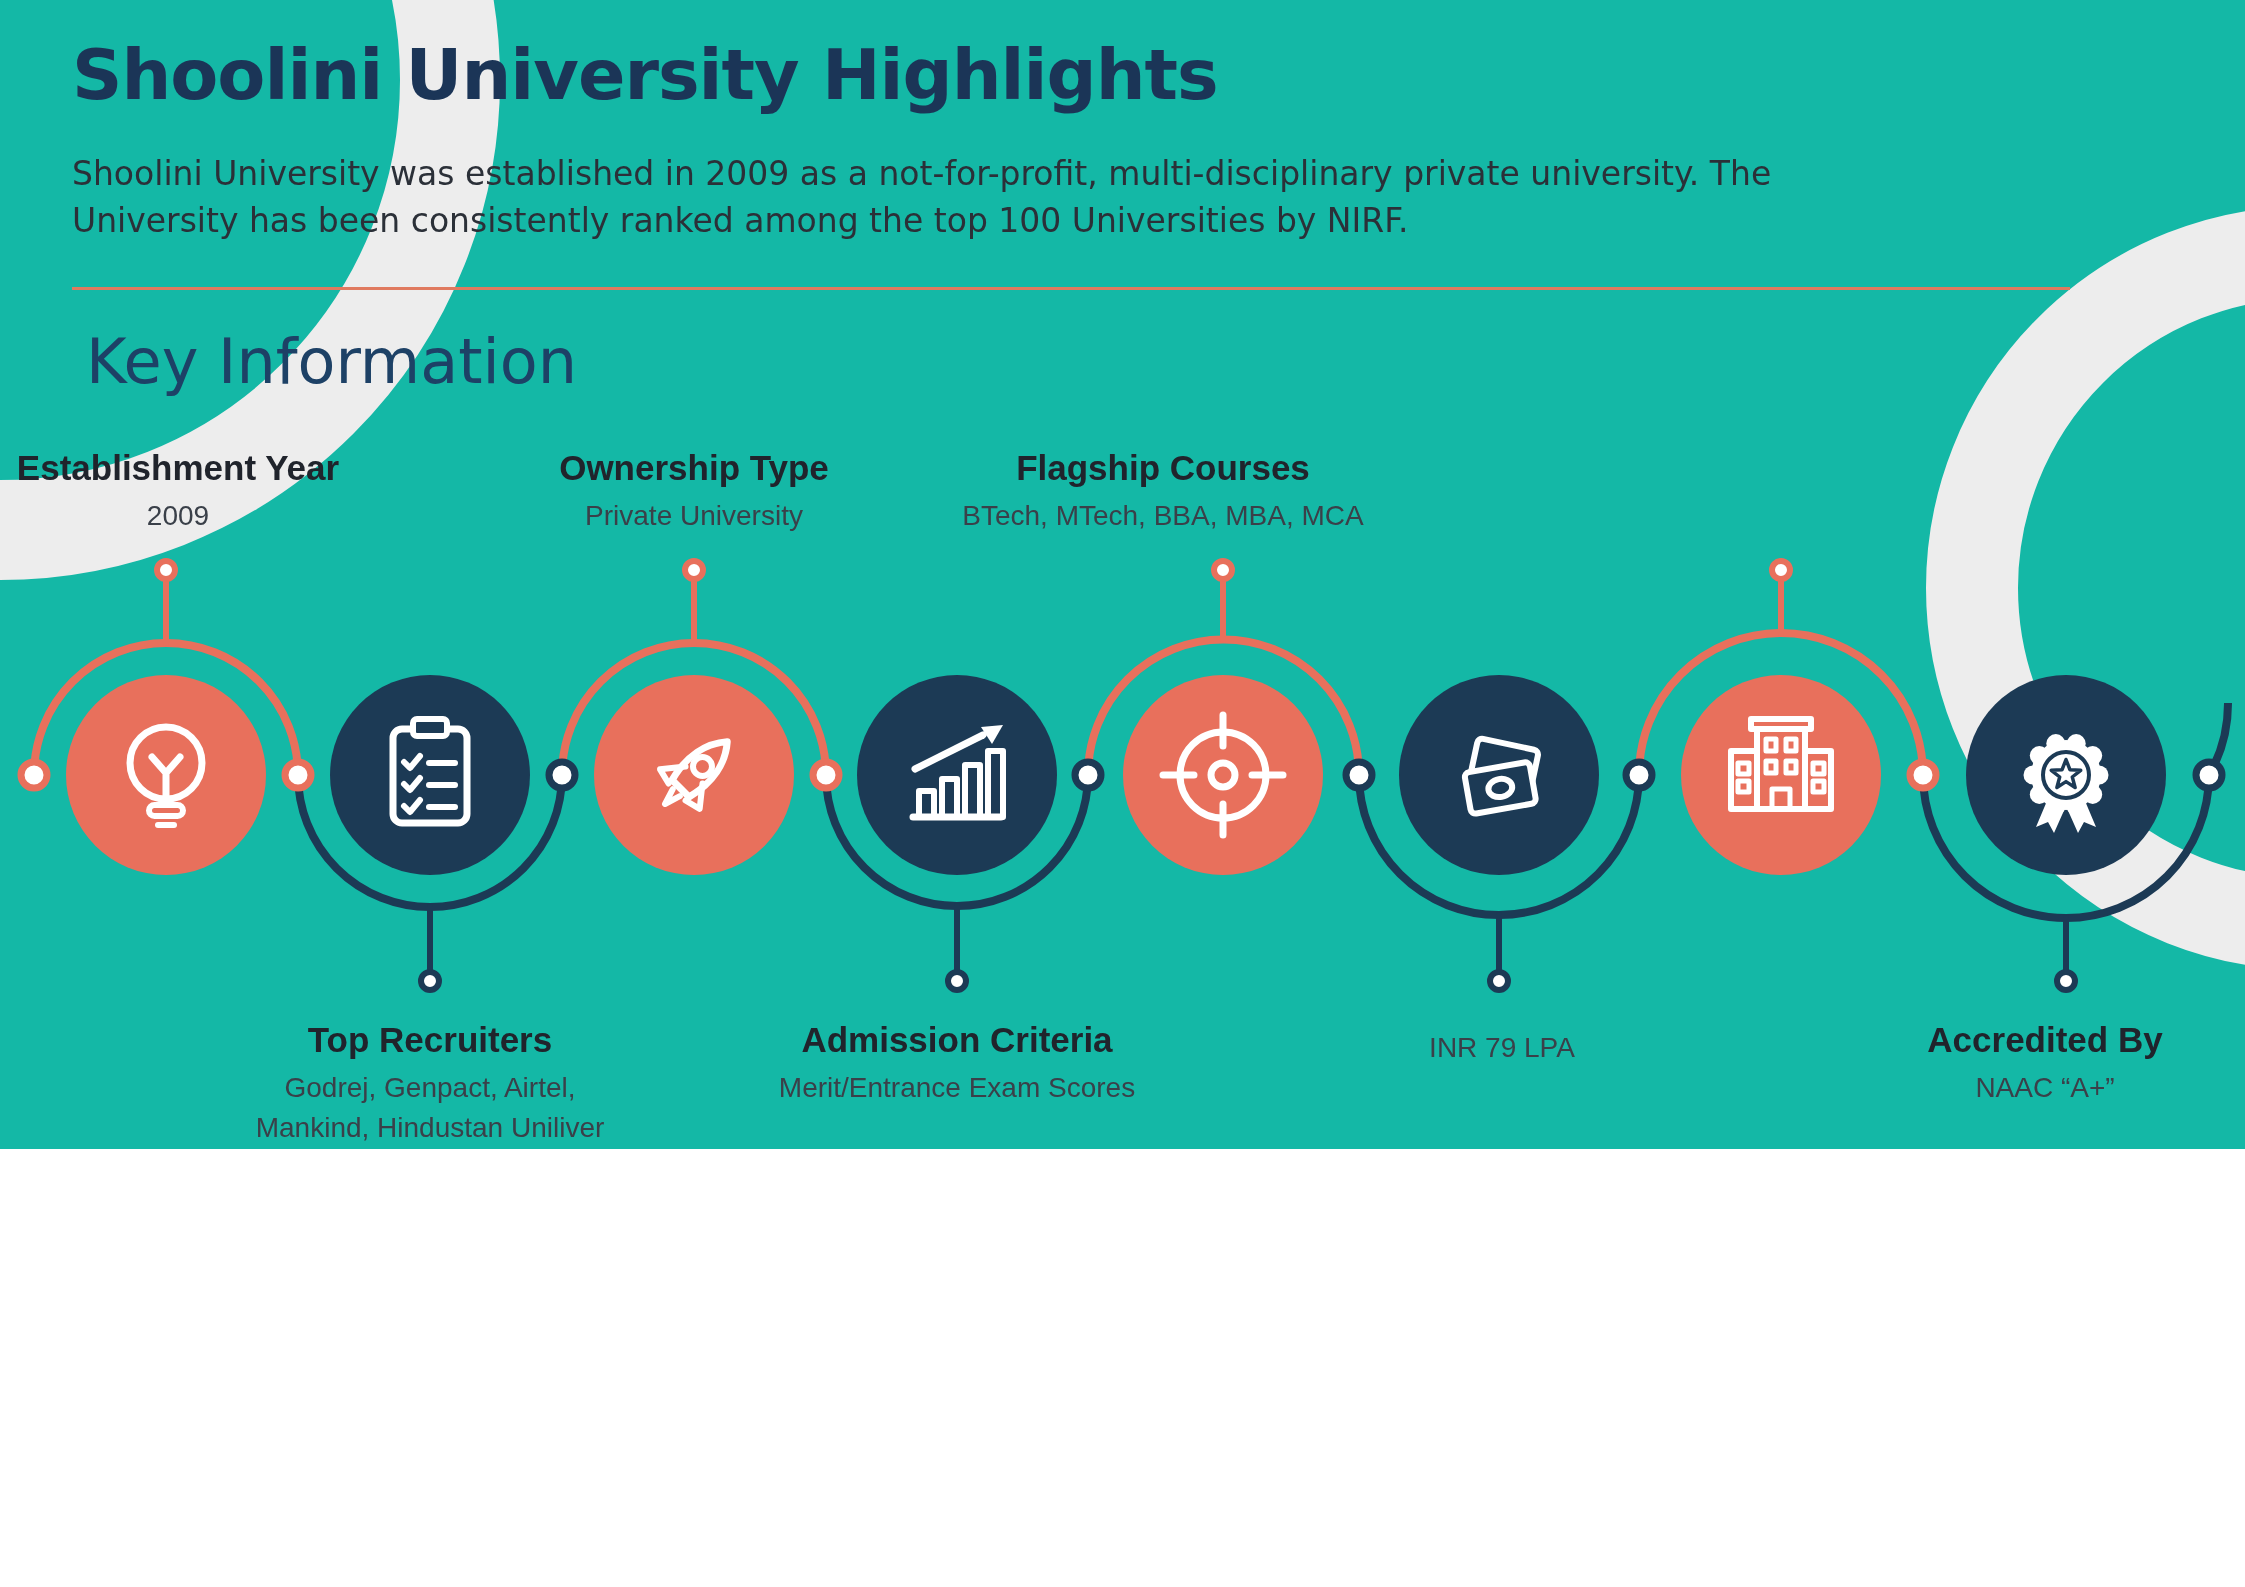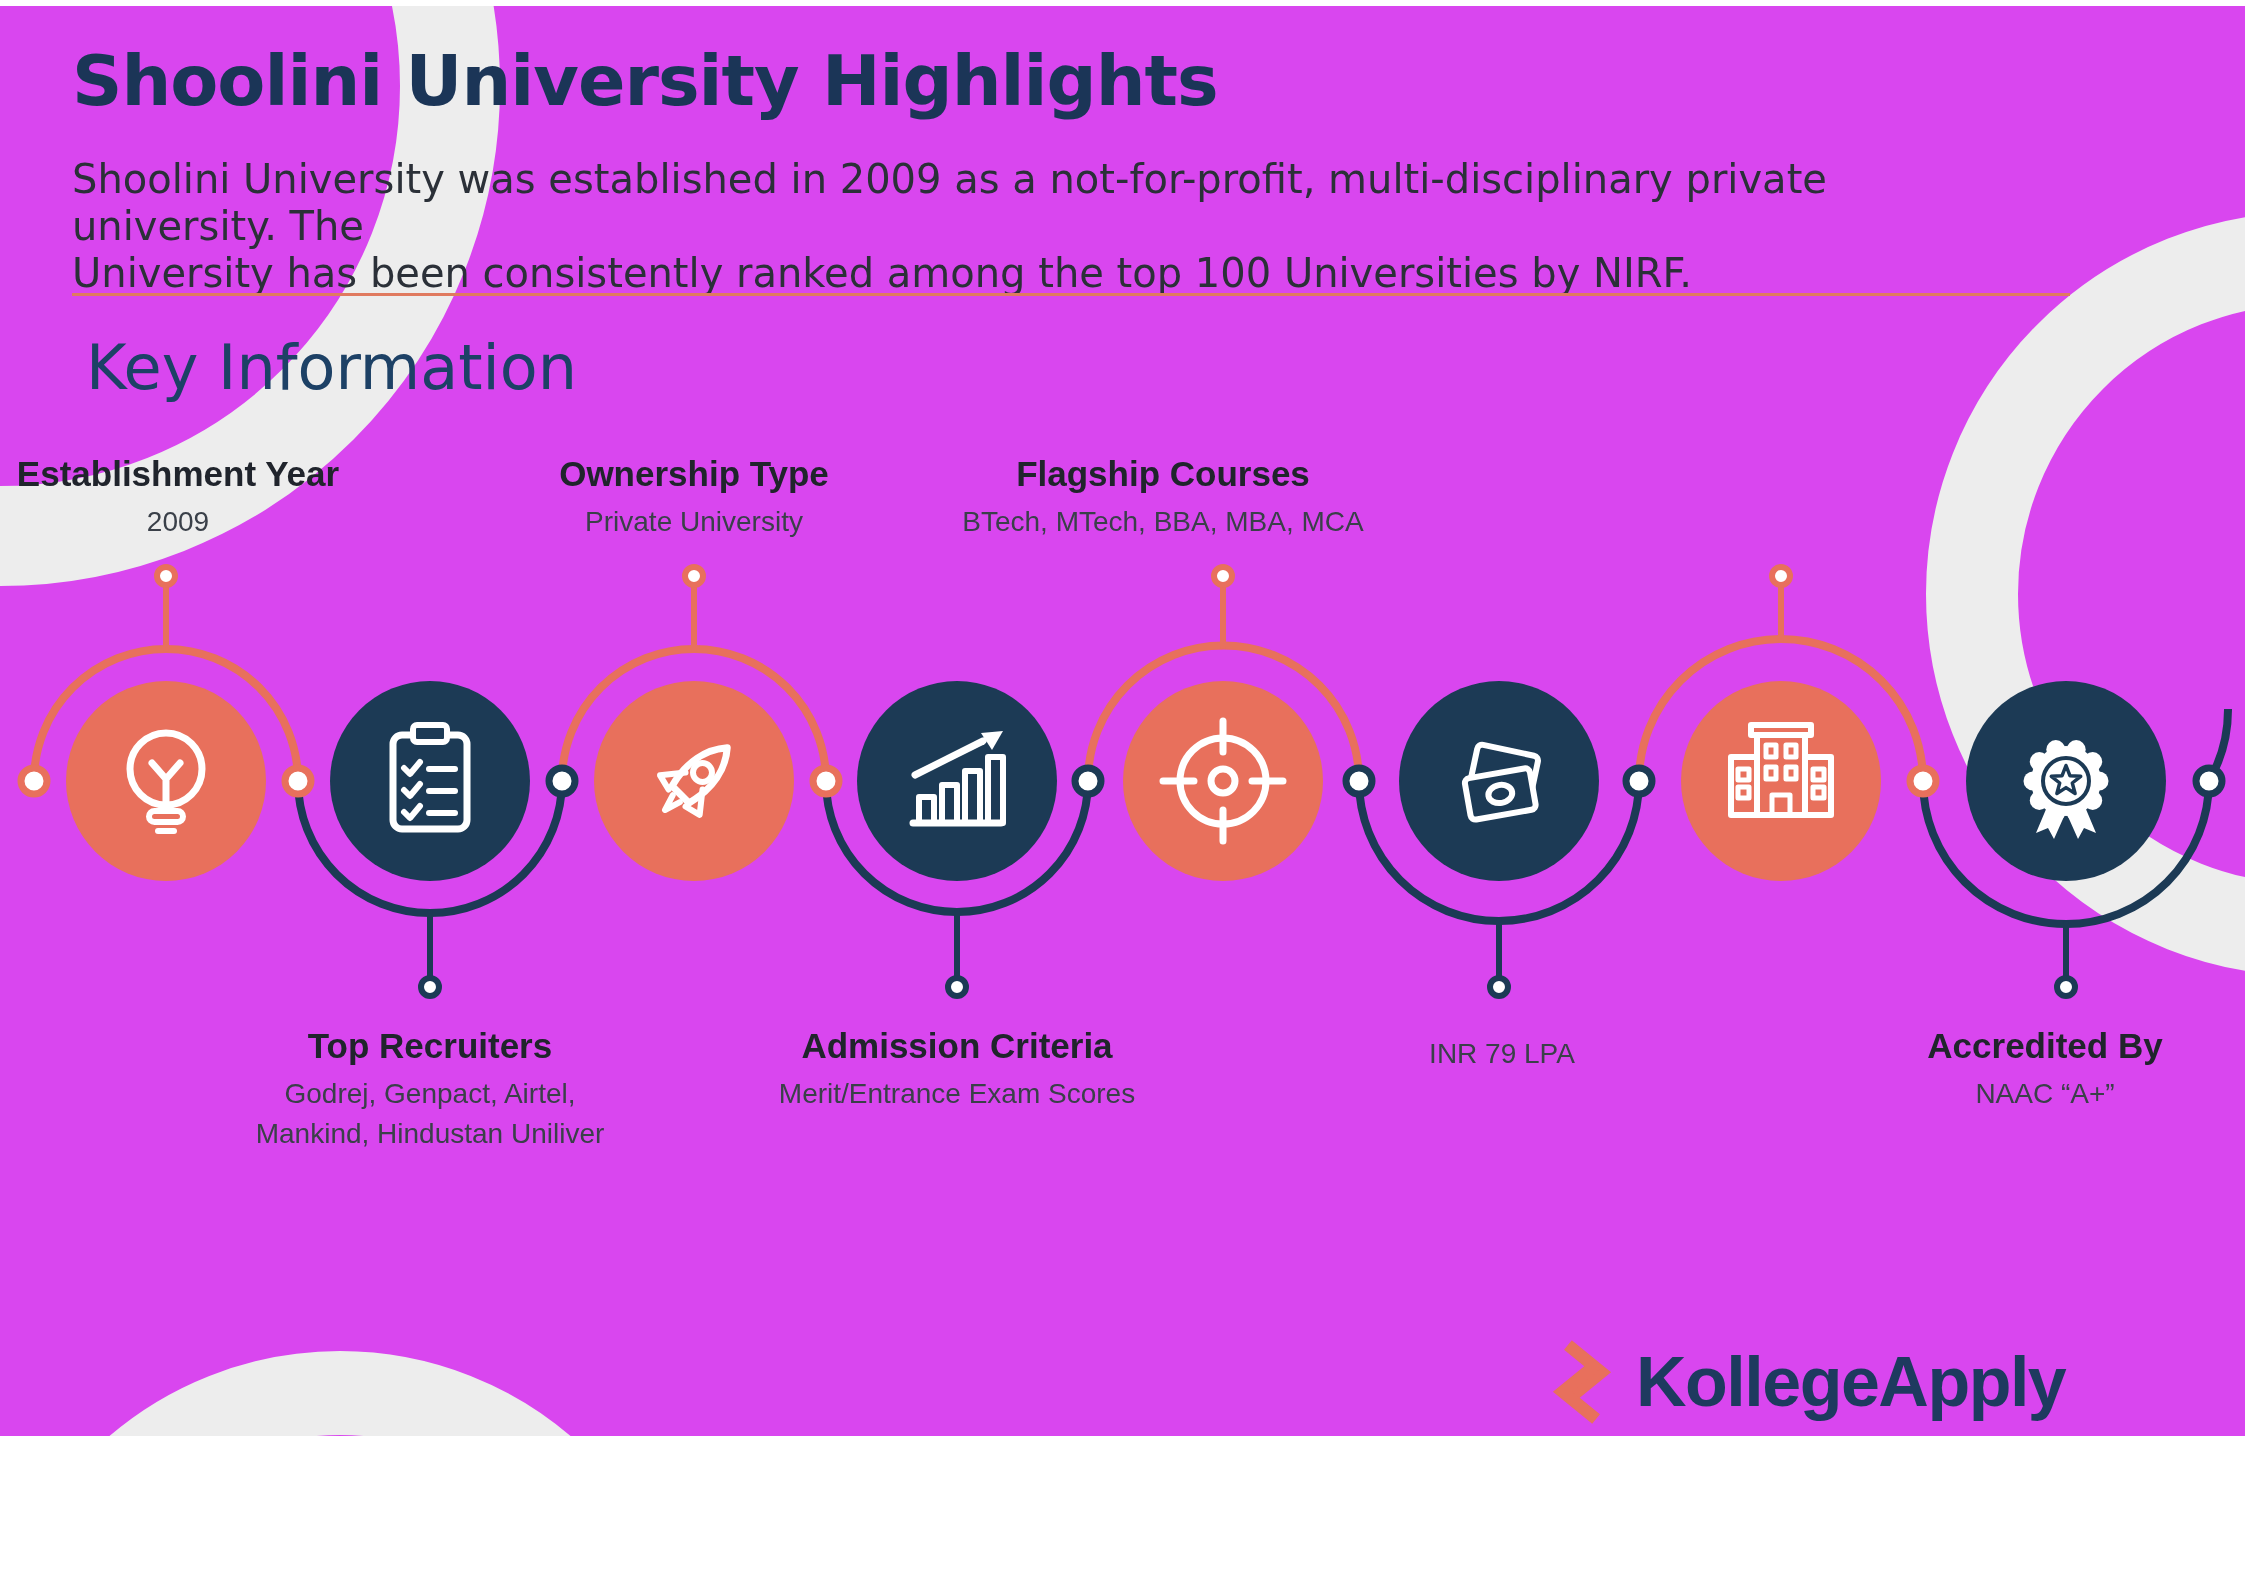--- a/index.html
+++ b/index.html
@@ -11,21 +11,21 @@
     --value:#3A4049;
     --subtitle:#2B3038;
     --divider:#E07A5F;
     --deco:#EDEDED;
     --logo_navy:#1E3A5F;
     --white:#FFFFFF;
   }
   *{margin:0;padding:0;box-sizing:border-box;}
   html,body{width:2245px;height:1587px;}
   body{background:#fff;font-family:"Liberation Sans",sans-serif;overflow:hidden;}
-  .canvas{position:relative;width:2245px;height:1430px;background:#d946ef;overflow:hidden;margin-top:6px;}
+  .canvas{position:relative;width:2245px;height:1149px;background:#14b8a6;overflow:hidden;}
   svg.bg{position:absolute;inset:0;width:2245px;height:1587px;}
 
   
   .sal-arc{fill:none;stroke:var(--salmon);stroke-width:8;}
   .nav-arc{fill:none;stroke:var(--navy);stroke-width:8;}
   .sal-fill{fill:var(--salmon);}
   .nav-fill{fill:var(--navy);}
   .dot-s{fill:#fff;stroke:var(--salmon);stroke-width:7;}
   .dot-n{fill:#fff;stroke:var(--navy);stroke-width:7;}
   .pin-s{stroke:var(--salmon);stroke-width:6;stroke-linecap:round;}
@@ -35,21 +35,21 @@
   .ic{stroke:#fff;stroke-width:7;fill:none;stroke-linecap:round;stroke-linejoin:round;}
   .ic-thin{stroke:#fff;stroke-width:6;fill:none;stroke-linecap:round;stroke-linejoin:round;}
   .ic-win{stroke:#fff;stroke-width:5;fill:none;stroke-linejoin:round;}
   .ic-fill{fill:#fff;stroke:none;}
   .deco{fill:none;stroke:var(--deco);}
 
   
   .page-title{position:absolute;left:72px;top:36px;font-family:"DejaVu Sans",sans-serif;
     font-weight:700;font-size:70px;line-height:78px;color:var(--title);letter-spacing:-1px;}
   .page-subtitle{position:absolute;left:72px;top:150px;width:1900px;
-    font-family:"DejaVu Sans",sans-serif;font-size:40px;line-height:47px;color:var(--subtitle);}
+    font-family:"DejaVu Sans",sans-serif;font-size:33px;line-height:47px;color:var(--subtitle);}
   .page-subtitle span{display:block;}
   .divider{position:absolute;left:72px;top:287px;width:1998px;height:3px;background:var(--divider);}
   .section-heading{position:absolute;left:86px;top:325px;font-family:"DejaVu Sans",sans-serif;
     font-weight:400;font-size:62px;color:var(--keyinfo);}
 
   .ilabel{position:absolute;transform:translateX(-50%);text-align:center;width:490px;}
   .ititle{font-weight:700;font-size:35px;line-height:40px;color:var(--heading);}
   .ivalue{margin-top:8px;font-size:28px;line-height:40px;color:var(--value);}
   .ivalue span{display:block;}
 

